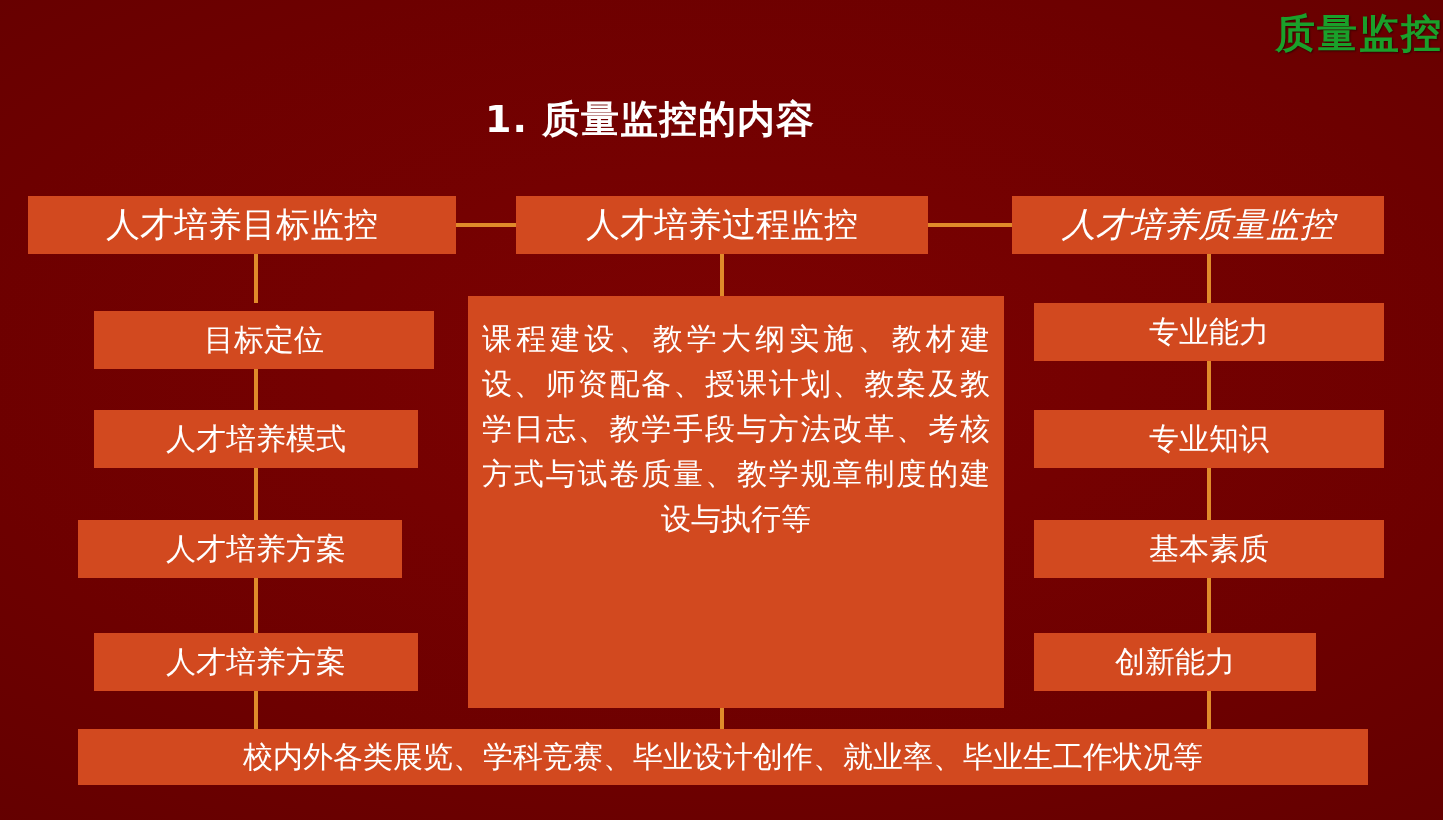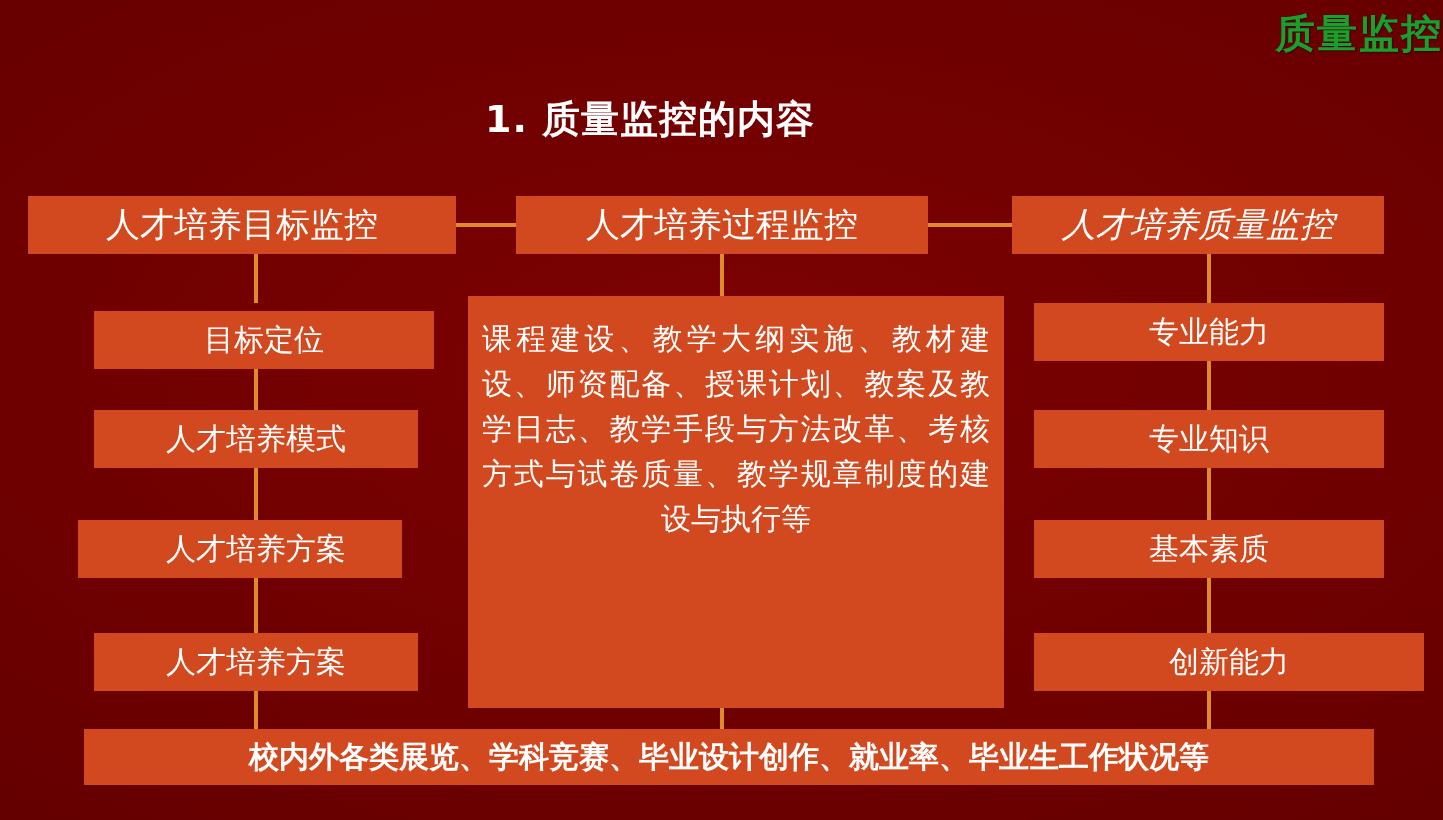--- a/index.html
+++ b/index.html
@@ -96,23 +96,23 @@
   #l-item-0 { left: 94px; top: 303px; width: 340px; margin-top: 8px; }
   #l-item-1 { left: 94px; top: 410px; width: 324px; text-align: right; }
   #l-item-2 { left: 78px; top: 520px; width: 324px; padding-left: 32px; }
   #l-item-3 { left: 94px; top: 633px; width: 324px; }
 
   #proc-box { left: 468px; top: 296px; width: 536px; height: 412px; }
 
   #r-item-0 { left: 1034px; top: 303px; width: 350px; }
   #r-item-1 { left: 1034px; top: 410px; width: 350px; }
   #r-item-2 { left: 1034px; top: 520px; width: 350px; text-align: right; }
-  #r-item-3 { left: 1034px; top: 633px; width: 390px; }
+  #r-item-3 { left: 1034px; top: 633px; width: 282px; }
 
-  #bottom-box { left: 84px; top: 729px; width: 1290px; font-weight: bold; }
+  #bottom-box { left: 78px; top: 729px; width: 1290px; }
 
   
   #conn-h1 { left: 456px; top: 223px; width: 60px; }
   #conn-h2 { left: 928px; top: 223px; width: 84px; }
 
   
   #conn-lv0 { left: 254px; top: 254px; height: 49px; }
   #conn-lv1 { left: 254px; top: 361px; height: 49px; }
   #conn-lv2 { left: 254px; top: 468px; height: 52px; }
   #conn-lv3 { left: 254px; top: 578px; height: 55px; }

